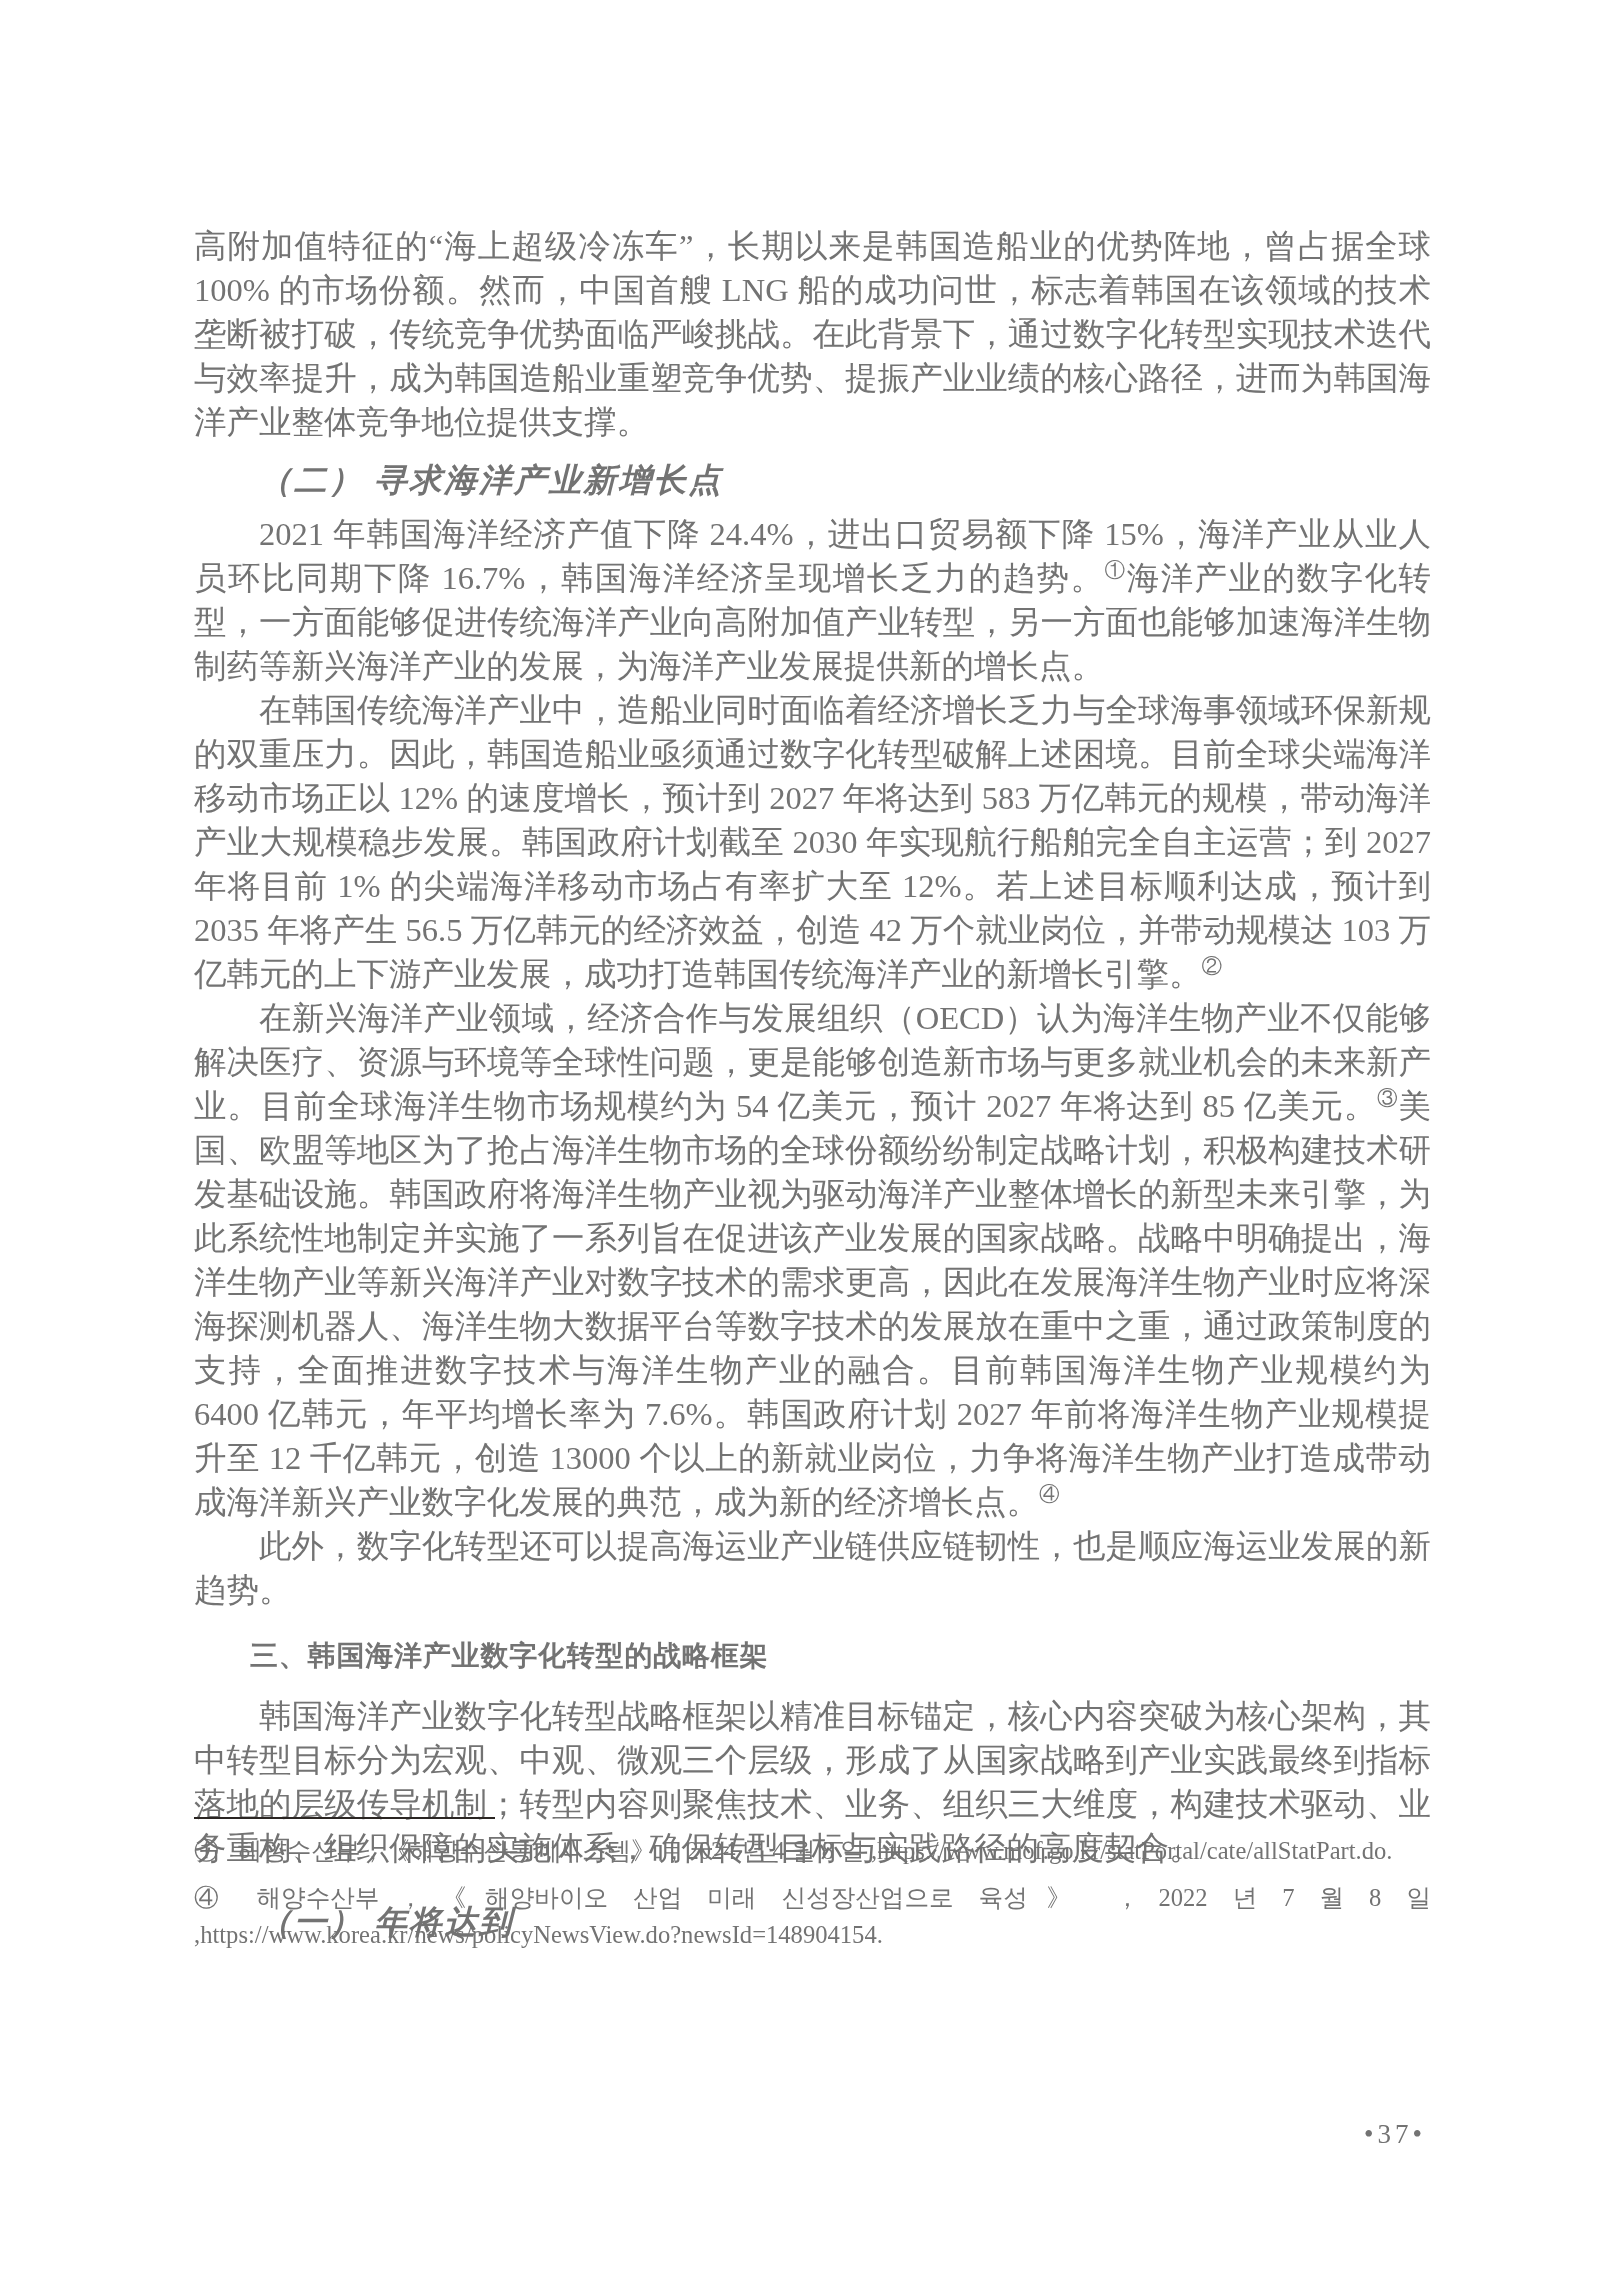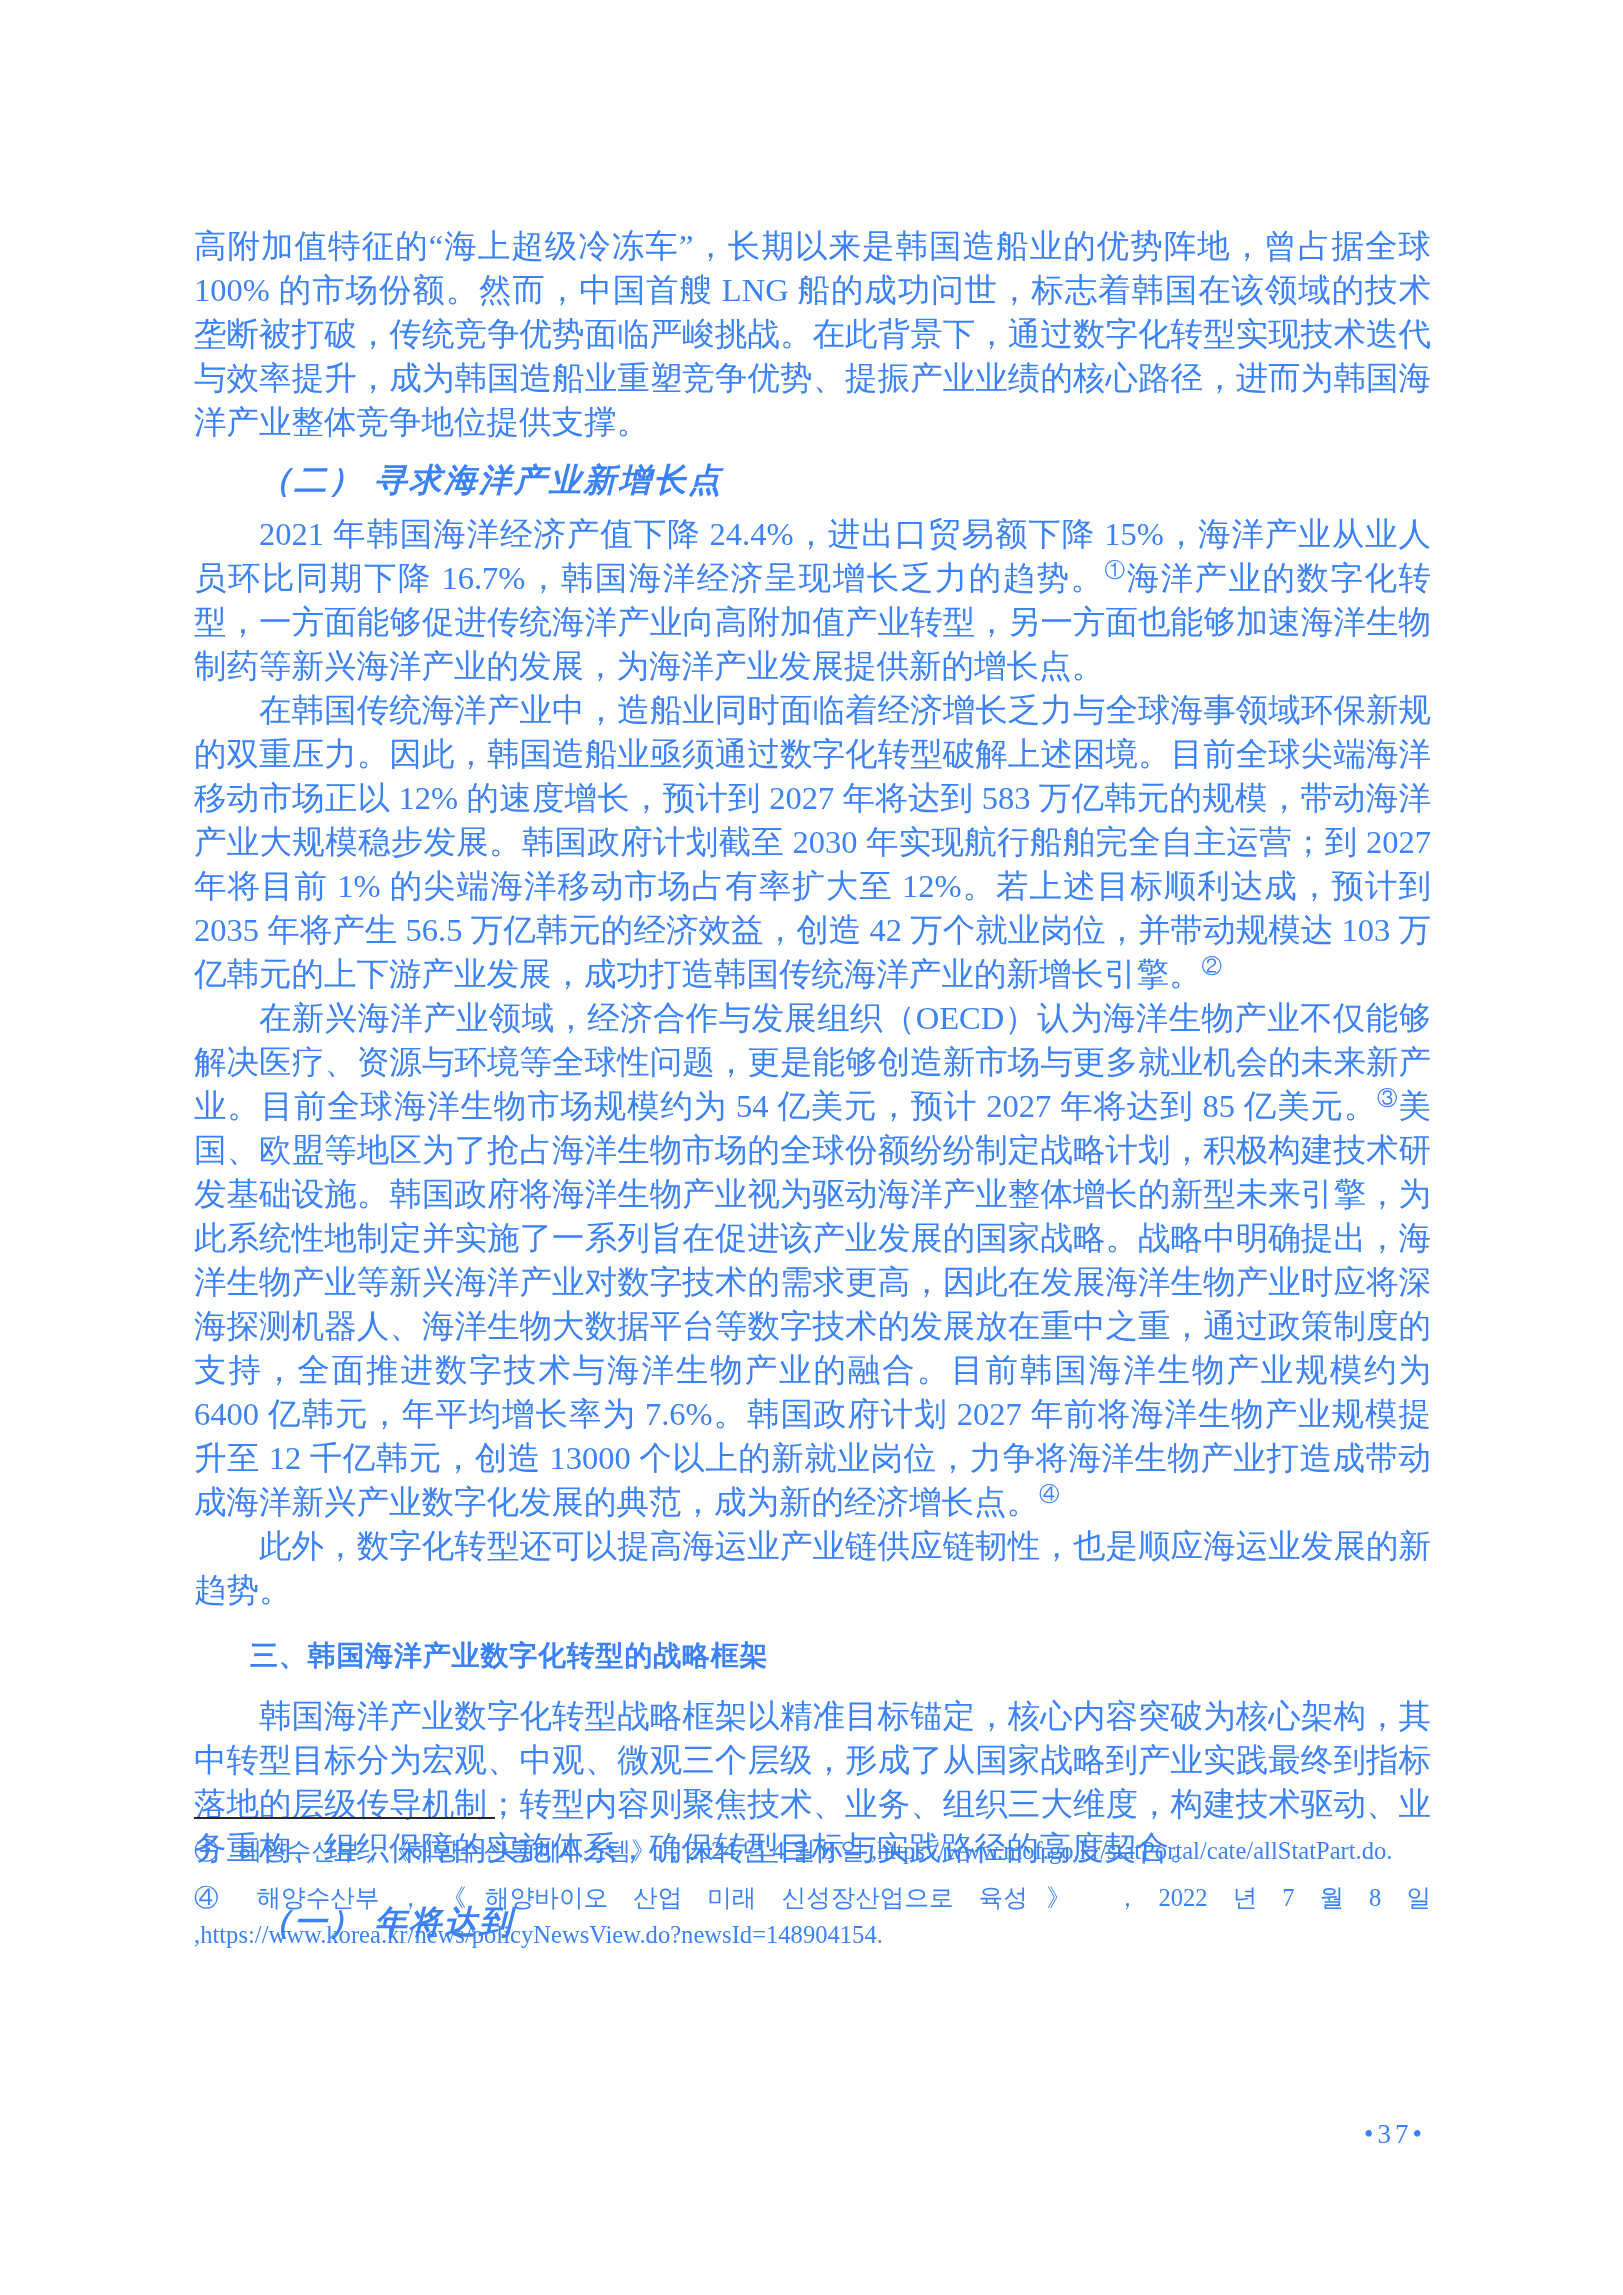--- a/index.html
+++ b/index.html
@@ -4,21 +4,21 @@
 <style>
   html, body { margin: 0; padding: 0; }
   body { background: #e8e8e8; }
   .page {
     position: relative;
     width: 1623px;
     height: 2295px;
     margin: 0 auto;
     background: #ffffff;
     font-family: "Liberation Serif", "DejaVu Serif", serif;
-    color: #3b82f6;
+    color: #737373;
     overflow: hidden;
   }
   .content {
     position: absolute;
     left: 194px;
     top: 224px;
     width: 1237px;
   }
   .body-p {
     margin: 0;

